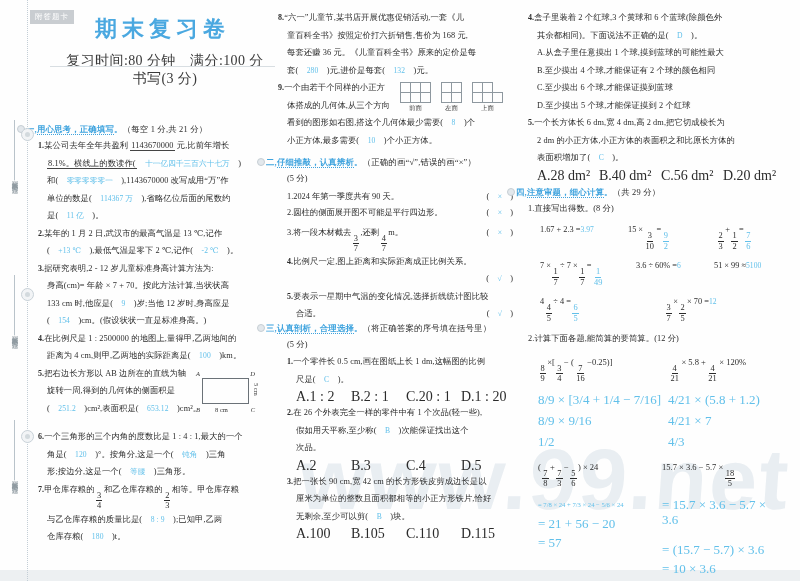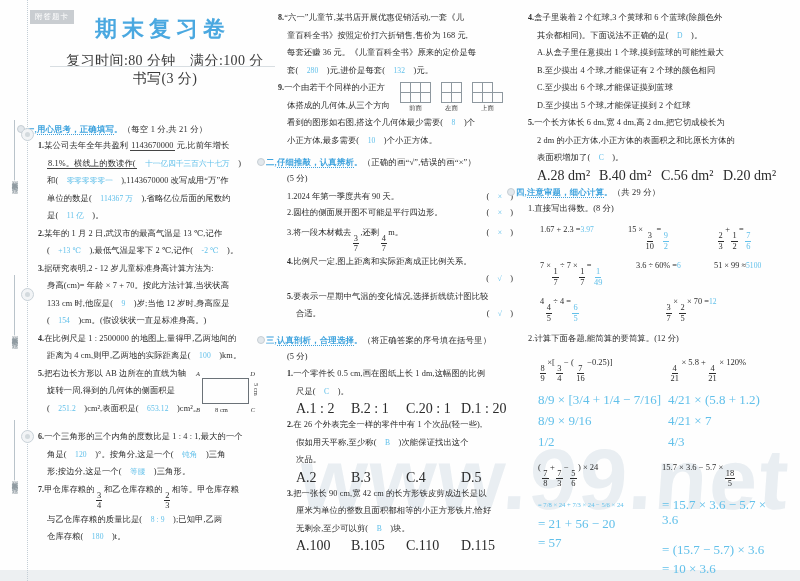--- a/index.html
+++ b/index.html
@@ -329,21 +329,21 @@
     </div>
     <div class="q ind" style="text-align:right">(　<span class="ans">√</span>　)</div>
     <div class="q ind">
       <span class="n">5.</span><span>要表示一星期中气温的变化情况,选择折线统计图比较</span>
     </div>
     <div class="tf" style="padding-left:18px">
       <span>合适。</span>
       <span class="rt">(　<span class="ans">√</span>　)</span>
     </div>
 
-    <div class="sec" style="margin-top:12px">
+    <div class="sec" style="margin-top:0">
       <span class="bullet"></span>
       <b>三</b><b>,</b><span class="dotul">认真剖析，合理选择</span><b>。</b><span>（将正确答案的序号填在括号里）</span>
     </div>
     <div class="q ind">(5 分)</div>
 
     <div class="q ind">
       <span class="n">1.</span><span>一个零件长 0.5 cm,画在图纸上长 1 dm,这幅图的比例</span>
     </div>
     <div class="q ind" style="padding-left:18px">
       <span>尺是(</span>　<span class="ans">C</span>　<span>)。</span>

